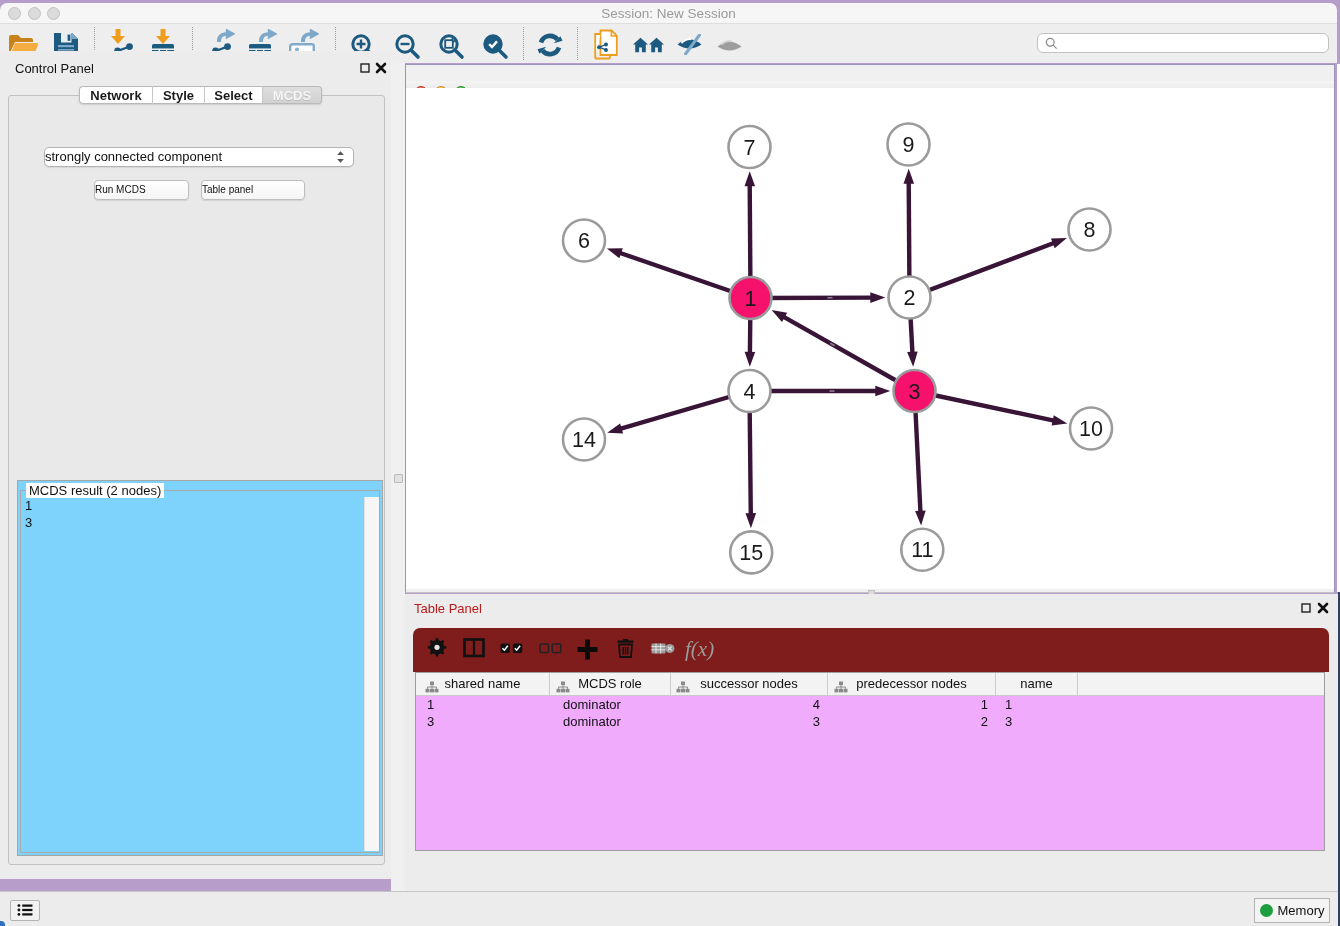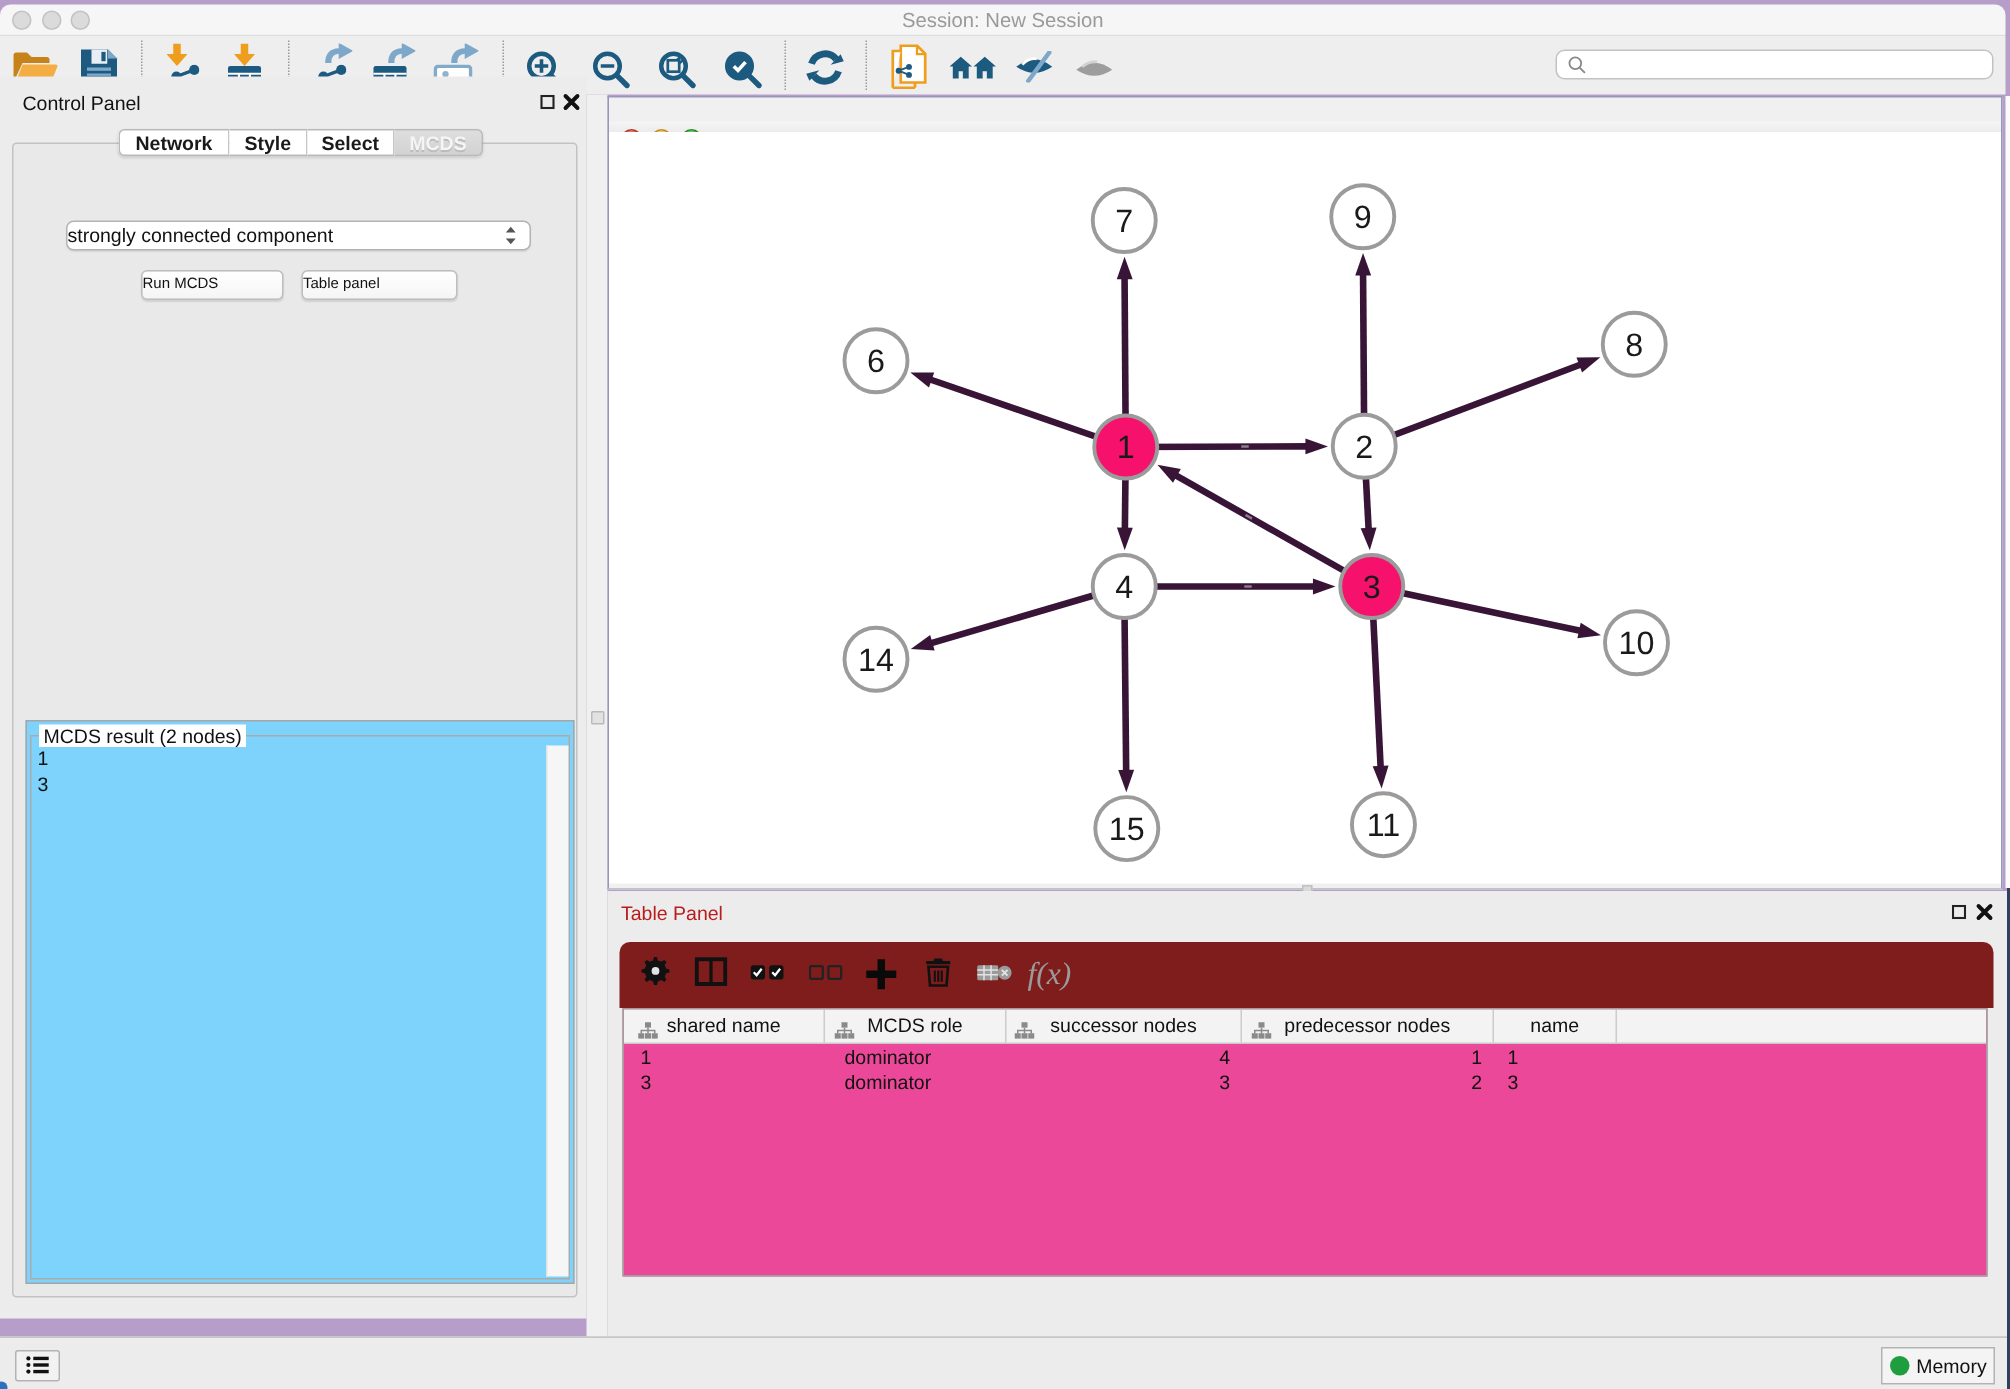--- a/index.html
+++ b/index.html
@@ -24,21 +24,21 @@
 #grip{left:3px;top:411px;width:7px;height:7px;background:#e2e2e2;border:1px solid #bababa;border-radius:1px}
 #netwin{left:405px;top:64px;width:930px;height:529px;border:1px solid #9a96bb;border-bottom-color:#c2c2c2;box-sizing:border-box;background:#f0f0f0}
 #nettb{left:0;top:16px;width:928px;height:22px;background:linear-gradient(#f5f5f5,#d8d8d8);border-bottom:1px solid #a2a2a2}
 #nettitle{left:0;top:4px;width:928px;text-align:center;font-size:13px;font-weight:700;color:#1a1a1a}
 .tfl{border-radius:50%;width:12px;height:12px;top:5px}
 #canvas{left:0;top:23px;width:928px;height:501px;background:#fff}
 #cgrip{left:462px;top:525px;width:5px;height:4px;background:#dadada;border:1px solid #c0c0c0}
 #tablepanel{left:405px;top:594px;width:933px;height:297px;background:#ececec}
 #tptitle{left:9px;top:7px;font-size:13px;color:#b91c1c}
 #tptools{left:8px;top:34px;width:916px;height:44px;background:#7f1d1d;border-radius:7px 7px 0 0}
-#tbl{left:10px;top:78px;width:908px;height:177px;background:#ec4899;border:1px solid #9e9e9e;font-size:13px}
+#tbl{left:10px;top:78px;width:908px;height:177px;background:#f0abfc;border:1px solid #9e9e9e;font-size:13px}
 #thead{left:0;top:0;width:908px;height:22px;background:#f3f3f3;border-bottom:1px solid #c9c9c9;display:flex}
 .th{border-right:1px solid #cccccc;height:22px;line-height:22px;text-align:center;color:#111;position:relative}
 .treei{position:absolute;top:5px}
 .td{position:absolute;height:17px;line-height:17px;color:#111}
 #btabs{left:288px;top:272px;height:18px;display:flex;font-size:13px;font-weight:700;text-align:center;line-height:18px;box-shadow:0 1px 2px rgba(0,0,0,.12);border-radius:4px}
 #statusbar{left:0;top:891px;width:1340px;height:35px;background:#ececec;border-top:1px solid #c6c6c6;box-sizing:border-box}
 #listbtn{left:10px;top:8px;width:28px;height:19px;background:#f2f2f2;border:1px solid #b3b3b3;border-radius:2px}
 #membtn{left:1254px;top:6px;width:74px;height:23px;background:#f4f4f4;border:1px solid #b3b3b3;font-size:13px;line-height:23px;text-align:center;color:#111}
 .ico{position:absolute}
 </style></head>

